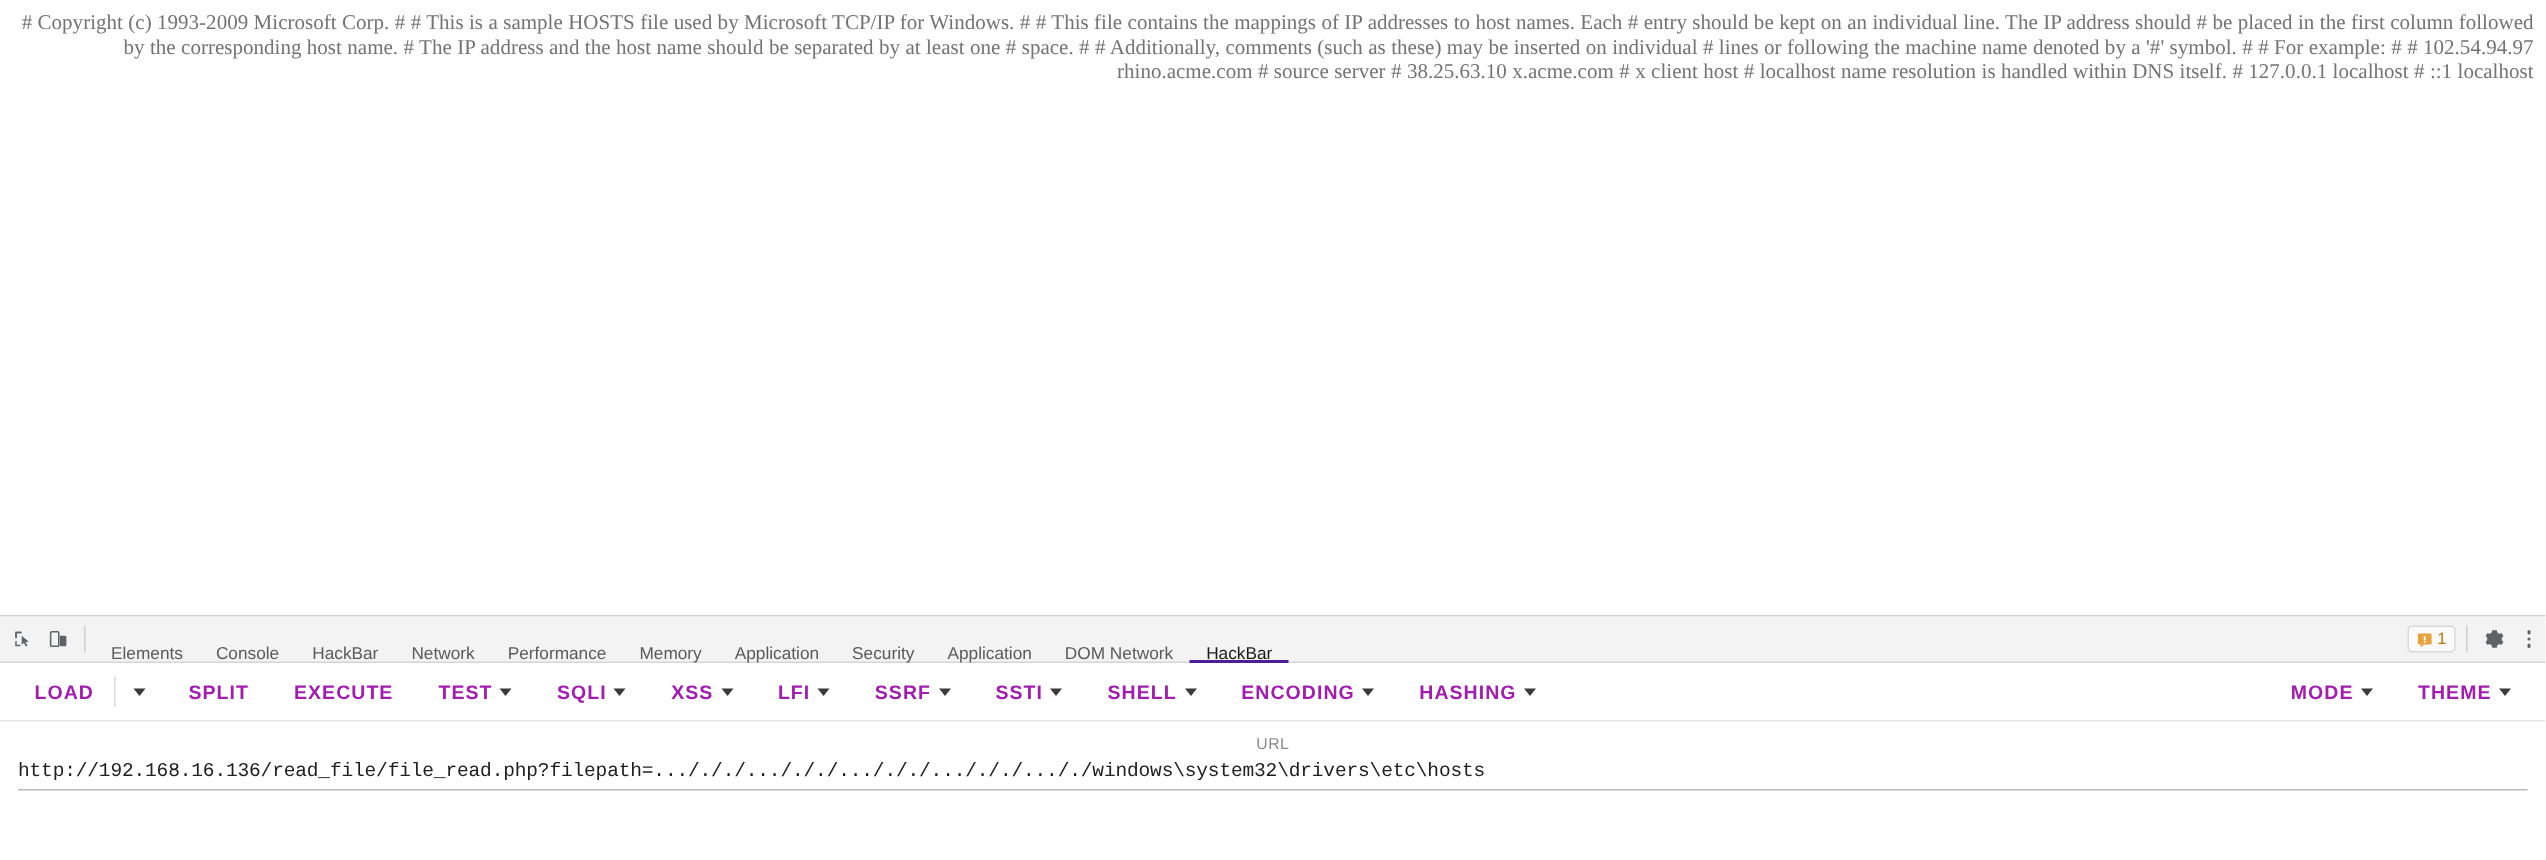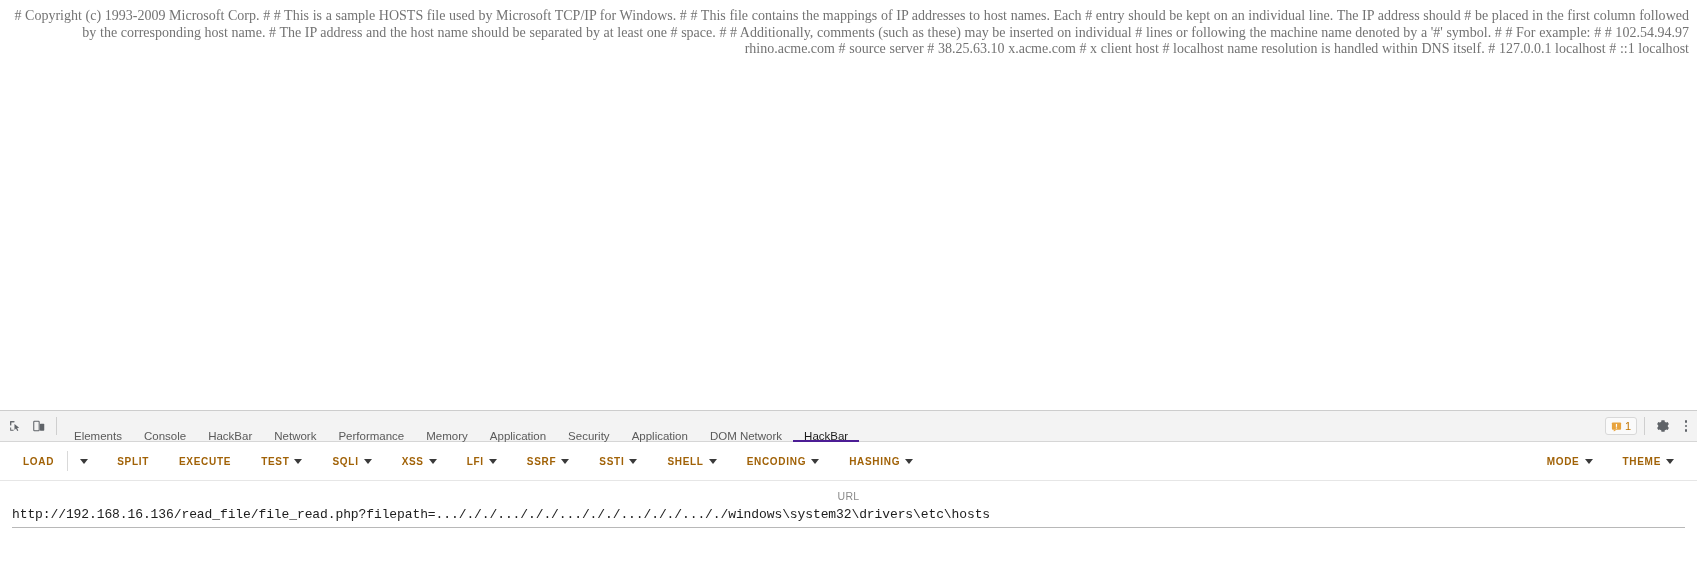--- a/index.html
+++ b/index.html
@@ -158,24 +158,24 @@
     display: flex;
     align-items: center;
     padding: 0 14px;
     border-bottom: 1px solid #e6e6e6;
   }
   .hb-btn {
     display: flex;
     align-items: center;
     gap: 5px;
     padding: 6px 9px;
-    font-size: 10px;
+    font-size: 13px;
     font-weight: bold;
     letter-spacing: 0.7px;
-    color: #a16207;
+    color: #a21caf;
     font-family: "Liberation Sans", sans-serif;
     cursor: pointer;
     border-radius: 3px;
     white-space: nowrap;
     background: transparent;
     border: none;
   }
   .hb-caret {
     width: 0; height: 0;
     border-left: 4px solid transparent;

